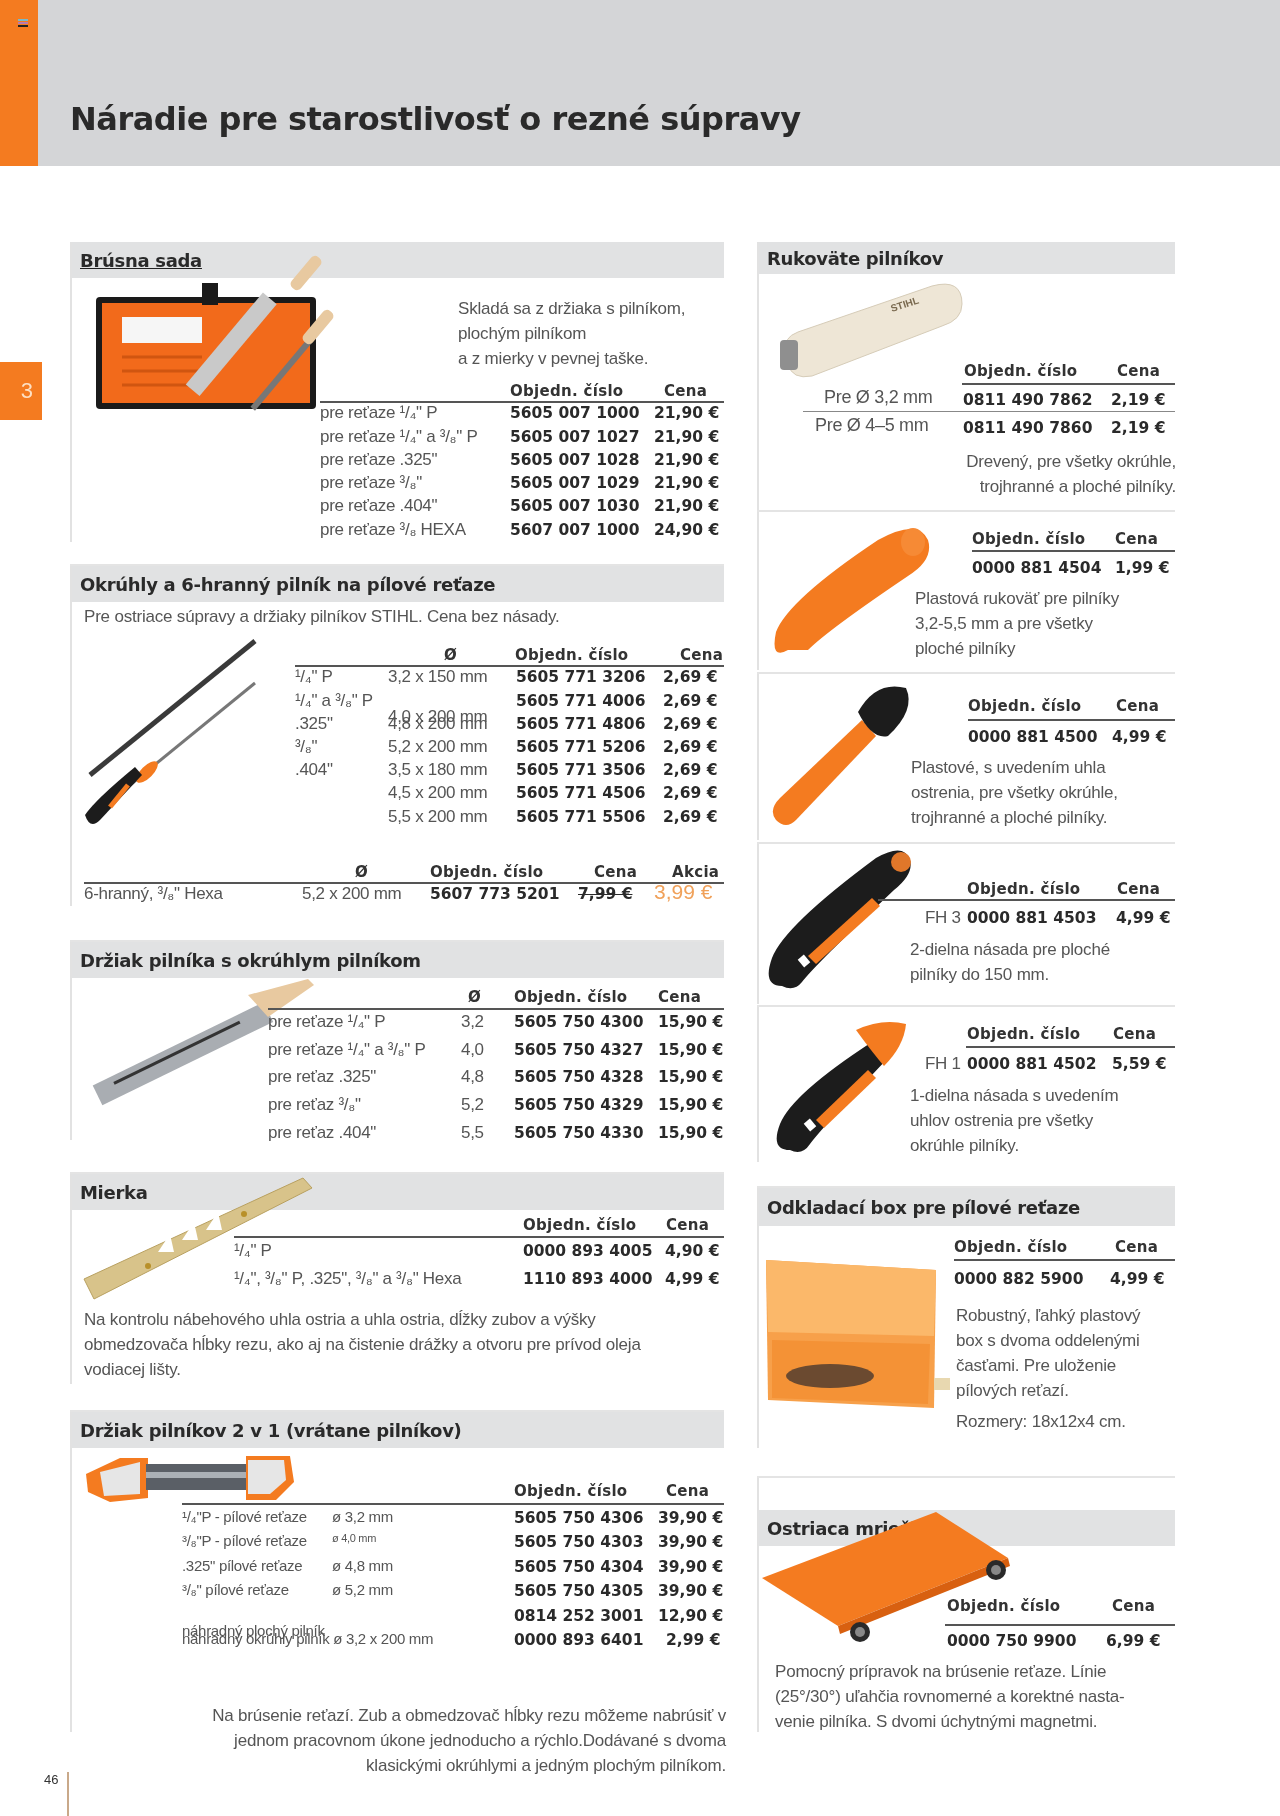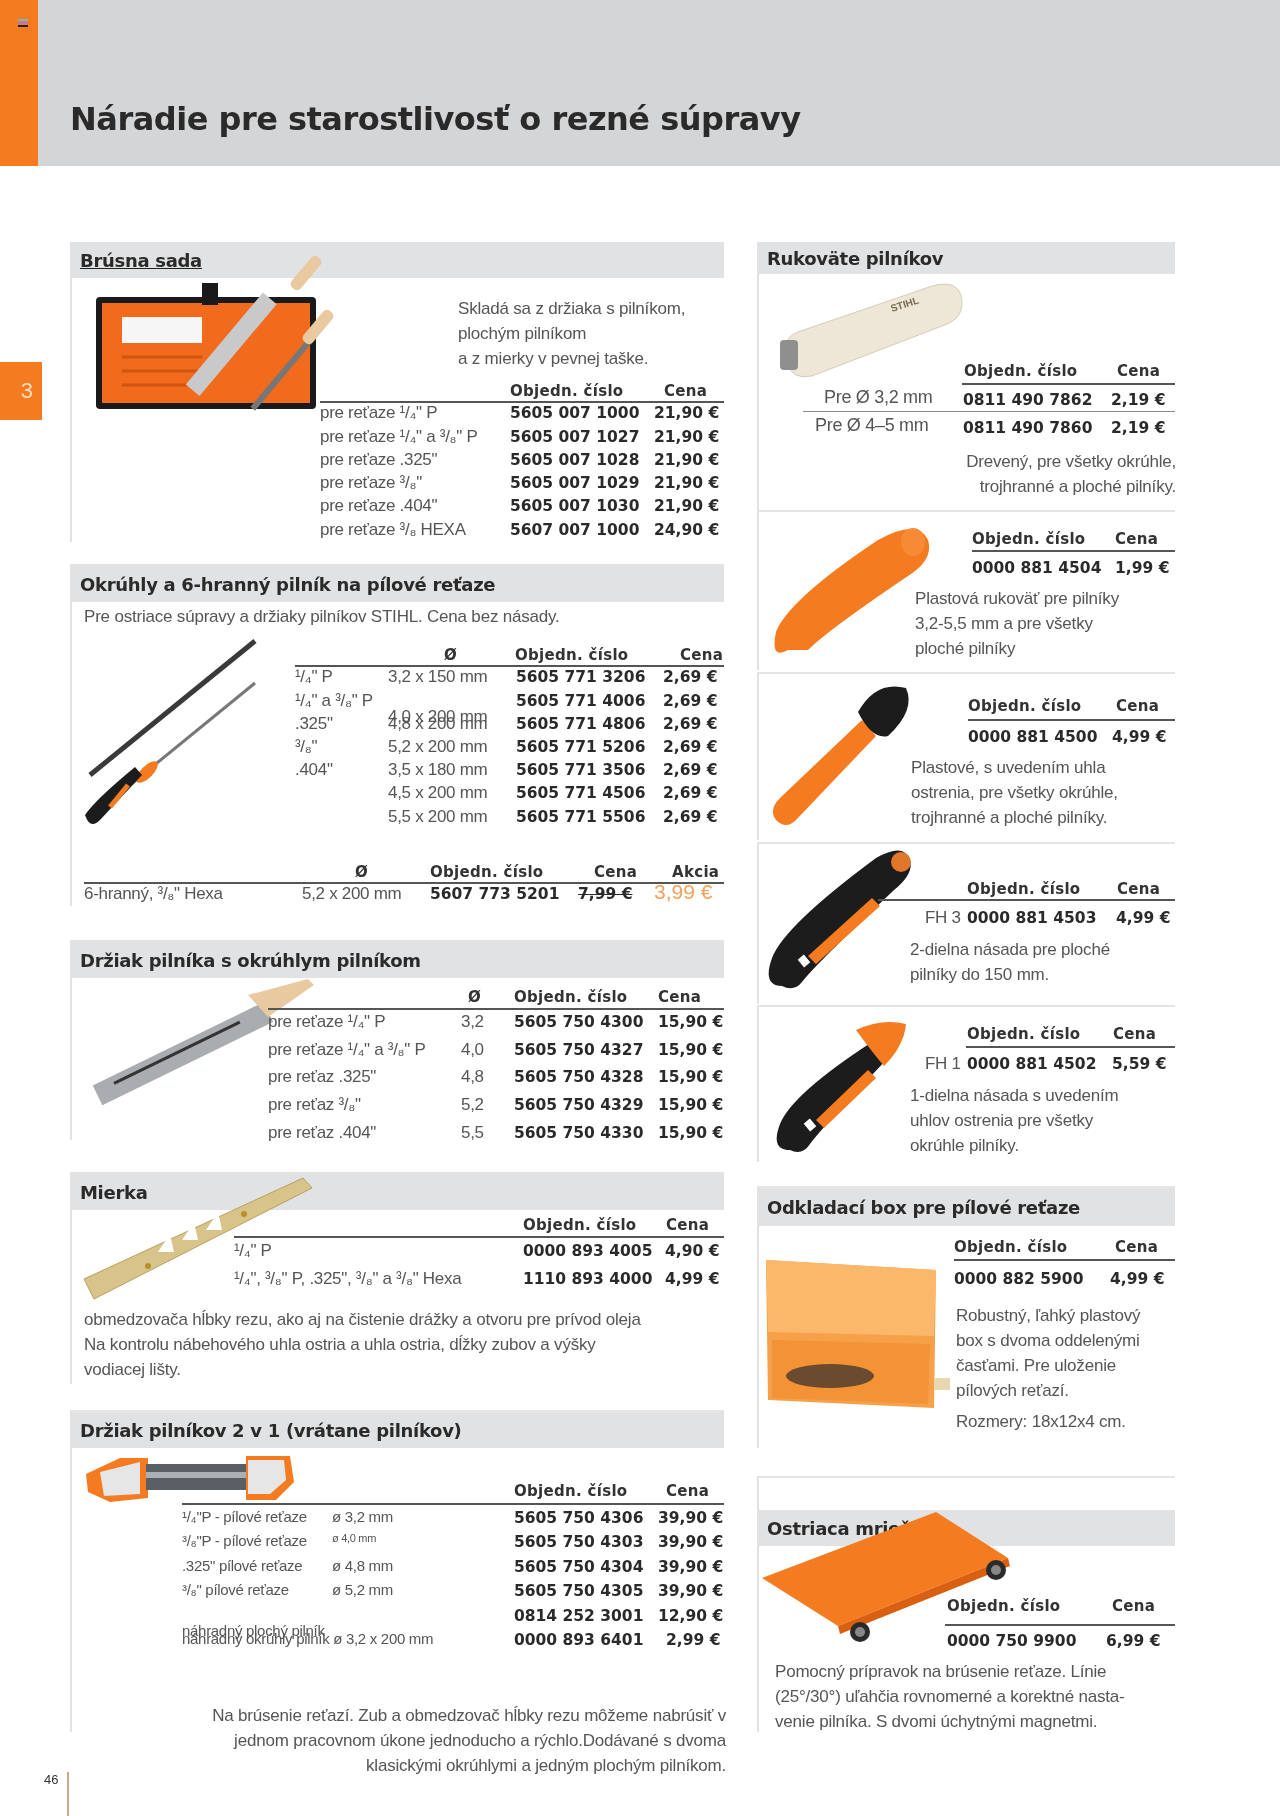--- a/index.html
+++ b/index.html
@@ -240,22 +240,22 @@
     <div class="num" style="left:523px; top:1242px;">0000 893 4005</div>
     <div class="num" style="left:665px; top:1242px;">4,90 €</div>
   </div>
   <div>
     <div class="cell" style="left:234px; top:1269px;">¹/₄", ³/₈" P, .325", ³/₈" a ³/₈" Hexa</div>
     <div class="num" style="left:523px; top:1270px;">1110 893 4000</div>
     <div class="num" style="left:665px; top:1270px;">4,99 €</div>
   </div>
 </div>
 <div class="desc" style="left:84px; top:1307px;">
+  <div>Na kontrolu nábehového uhla ostria a uhla ostria, dĺžky zubov a výšky</div>
   <div>obmedzovača hĺbky rezu, ako aj na čistenie drážky a otvoru pre prívod oleja</div>
-  <div>Na kontrolu nábehového uhla ostria a uhla ostria, dĺžky zubov a výšky</div>
   <div>vodiacej lišty.</div>
 </div>
 
 <div class="sep" style="left:70px; top:1410px; width:654px;"></div>
 <div class="section" style="left:70px; top:1412px; width:654px; height:320px;">
   <div class="section-header">Držiak pilníkov 2 v 1 (vrátane pilníkov)</div>
 </div>
 <svg class="img" style="left:80px; top:1452px;" width="260" height="58" viewBox="0 0 260 58">
   <path d="M6 22 L40 6 L68 6 L68 46 L30 50 L8 40 Z" fill="#f47b20"></path>
   <path d="M20 20 L60 10 L60 42 L24 44 Z" fill="#e6e6e6"></path>

